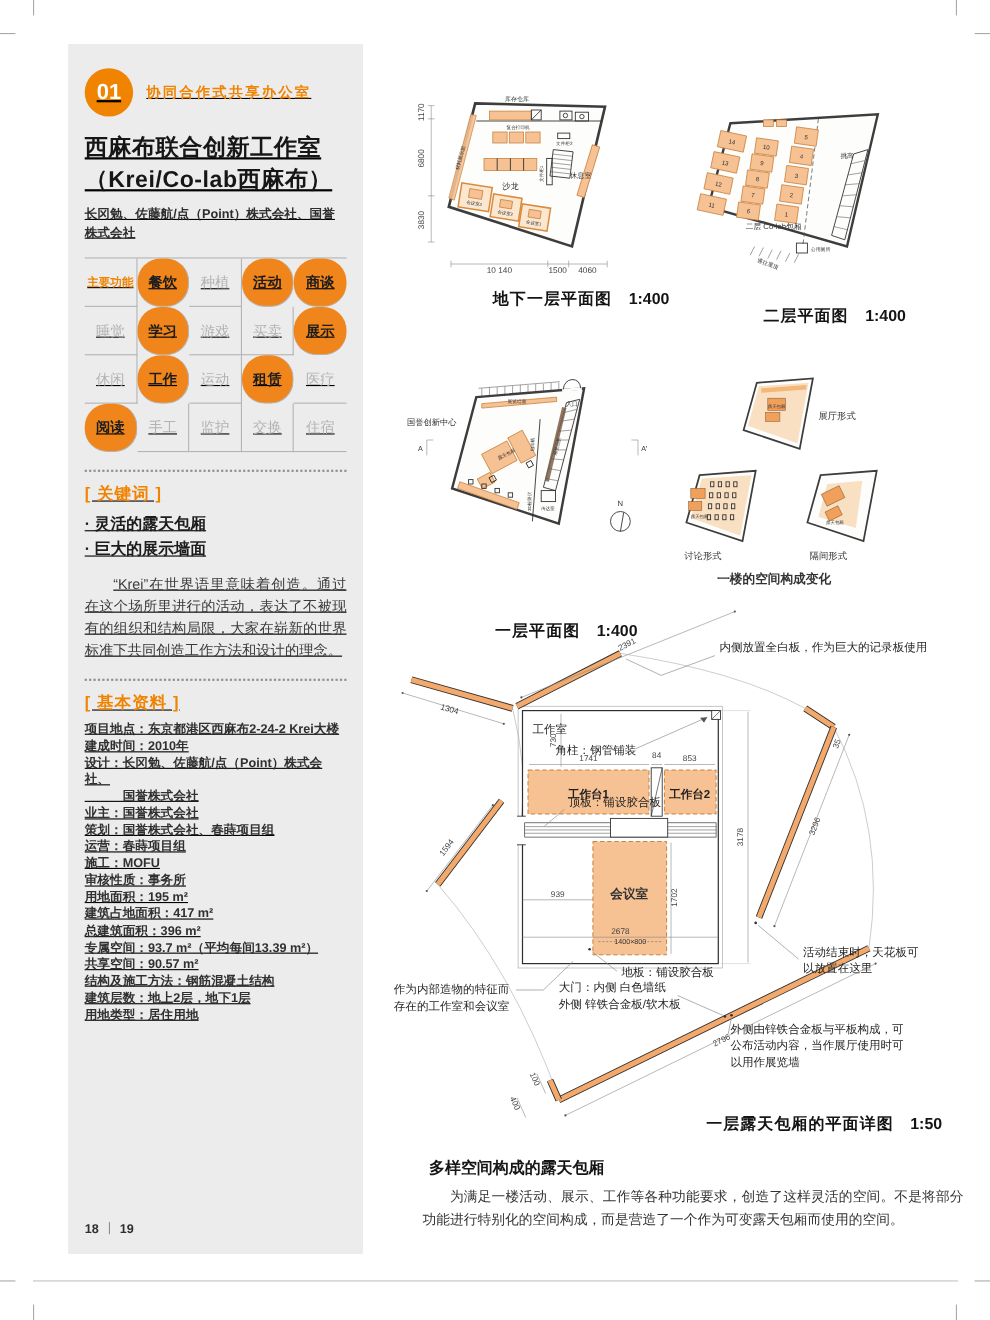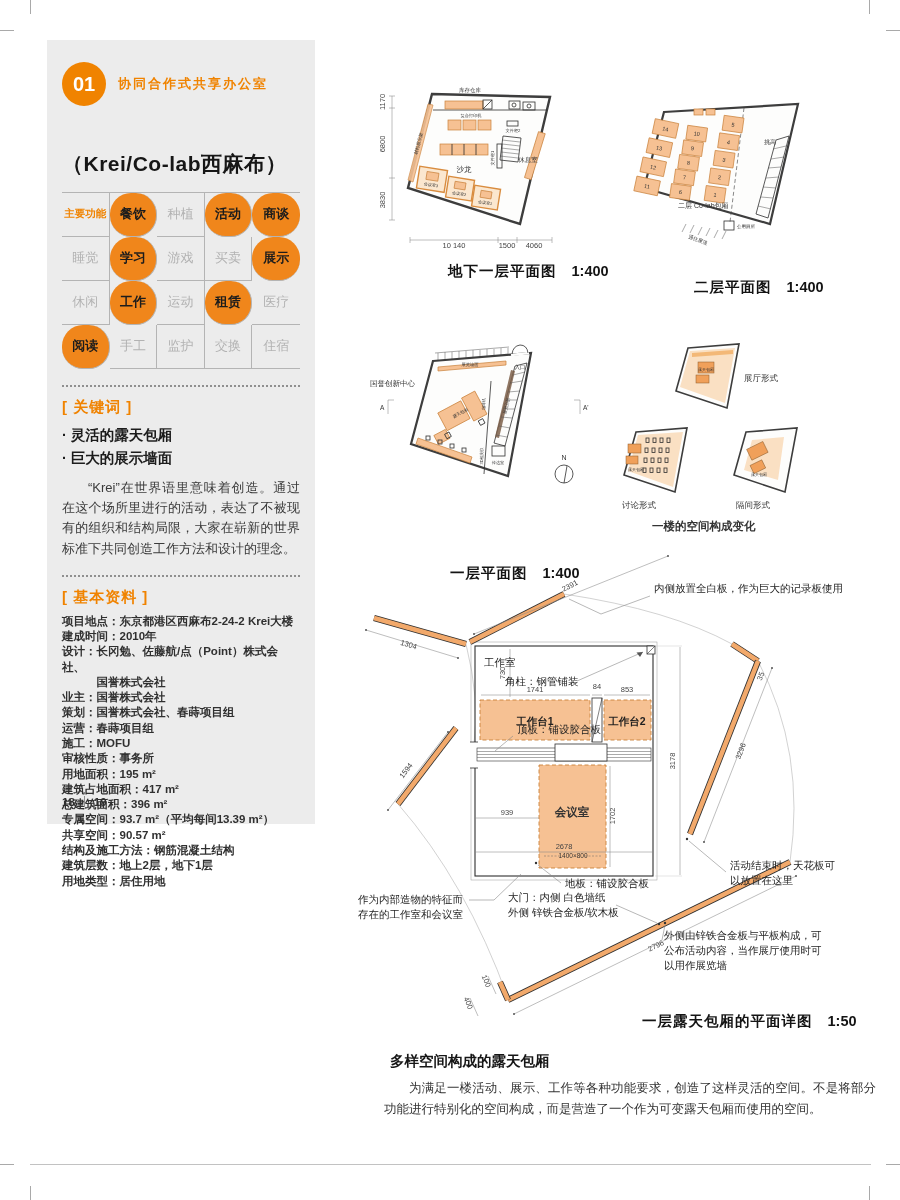--- a/index.html
+++ b/index.html
@@ -5,21 +5,21 @@
   :root{
     --accent:#F08300; --cellO:#F0861B; --fill:#F6C193; --wall:#F2A96B;
   }
   html,body{margin:0;padding:0;}
   body{width:900px;height:1200px;background:#fff;font-family:"Liberation Sans","DejaVu Sans",sans-serif;position:relative;overflow:hidden;}
   .page{position:absolute;inset:0;background:#fff;}
   .crop{position:absolute;background:#a9a9a9;}
   .trim{position:absolute;left:30px;top:1164px;width:841px;height:1px;background:#c2c2c2;}
 
   
-  .sidebar{position:absolute;left:47px;top:40px;width:268px;height:784px;background:#ECECEC;box-sizing:border-box;padding:0 15px;}
+  .sidebar{position:absolute;left:62px;top:40px;width:268px;height:1100px;background:#ECECEC;box-sizing:border-box;padding:0 15px;text-decoration:underline;}
   .cat-row{padding-top:22px;display:flex;align-items:center;}
   .num-badge{width:44px;height:44px;border-radius:50%;background:var(--accent);color:#fff;font-size:20px;font-weight:bold;display:flex;align-items:center;justify-content:center;flex:none;}
   .cat-label{margin-left:12px;color:var(--accent);font-weight:bold;font-size:13px;letter-spacing:2px;}
   .title{margin:14px 0 0;font-size:21px;line-height:1.4;color:#161616;font-weight:bold;letter-spacing:.5px;}
   .architect{margin:8px 0 0;font-size:11.5px;font-weight:bold;line-height:1.5;color:#2d2d2d;}
   .func-grid{margin-top:13px;display:grid;grid-template-columns:repeat(5,1fr);border-top:1px solid #b4b4b4;}
   .cell{height:43px;display:flex;align-items:center;justify-content:center;font-size:13px;border-bottom:1px solid #b4b4b4;border-right:1px solid #b4b4b4;}
   .cell:nth-child(5n){border-right:none;}
   .cell.off{color:#b2b2b2;}
   .cell.on{background:var(--cellO);color:#1c1c1c;font-weight:bold;border-radius:21px;}
@@ -70,23 +70,24 @@
   <div class="crop" style="left:869px;top:1186px;width:1px;height:14px"></div>
   <div class="crop" style="left:886px;top:1164px;width:14px;height:1px"></div>
   <div class="trim"></div>
 
   <aside class="sidebar">
     <div class="cat-row">
       <div class="num-badge">01</div>
       <div class="cat-label">协同合作式共享办公室</div>
     </div>
     <h1 class="title">
-      <br>
+      <span>西麻布联合创新工作室</span><br>
       <span>（Krei/Co-lab西麻布）</span>
     </h1>
+    <p class="architect">长冈勉、佐藤航/点（Point）株式会社、国誉株式会社</p>
 
     <div class="func-grid" id="func-grid">
         <div class="cell lab">主要功能</div>
         <div class="cell on">餐饮</div>
         <div class="cell off">种植</div>
         <div class="cell on">活动</div>
         <div class="cell on">商谈</div>
         <div class="cell off">睡觉</div>
         <div class="cell on">学习</div>
         <div class="cell off">游戏</div>

